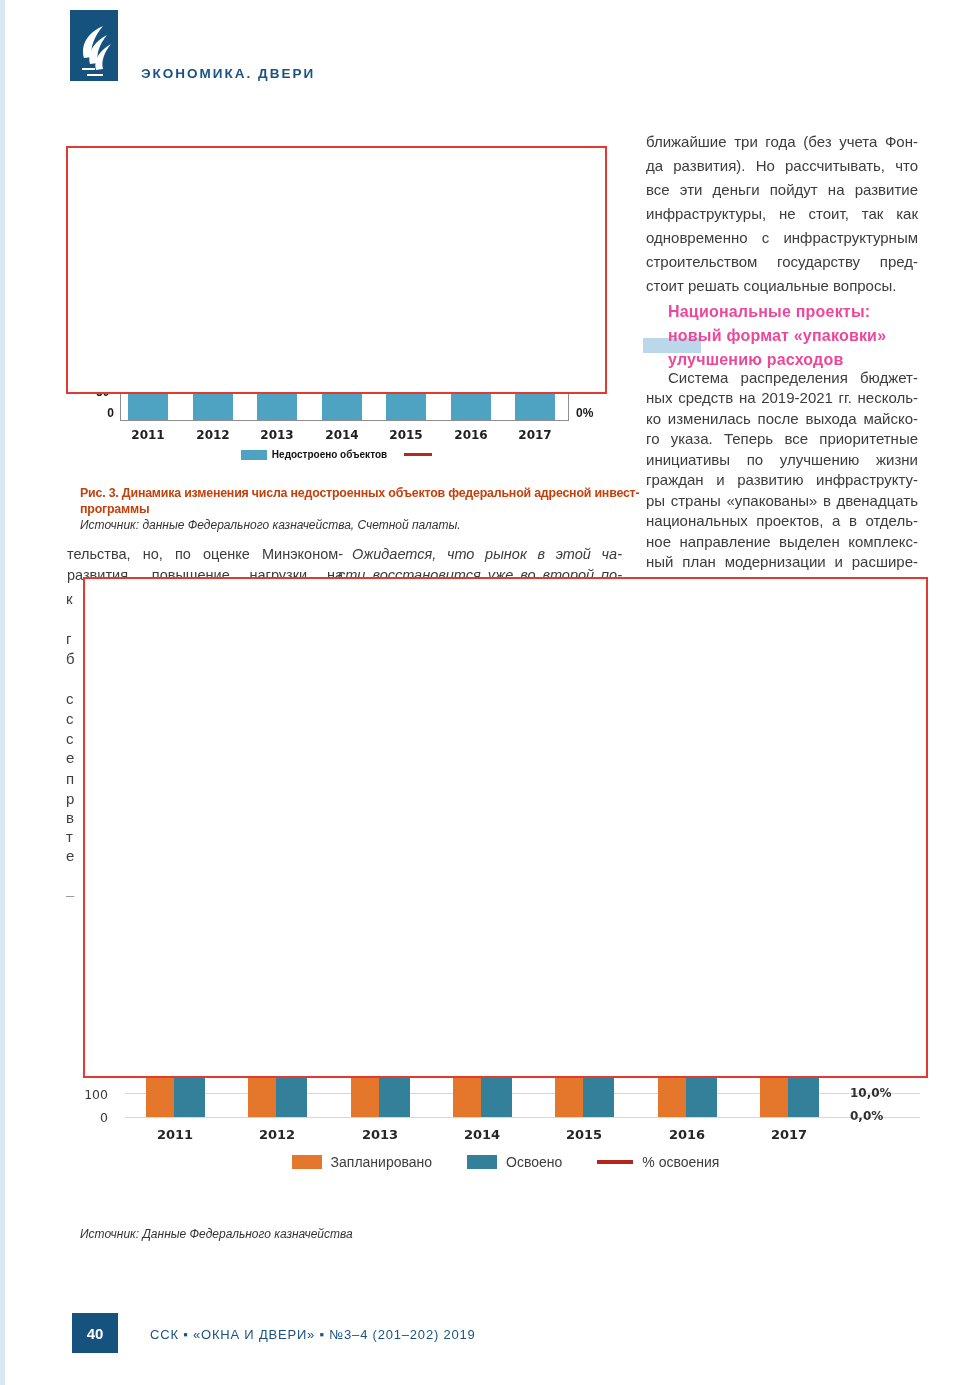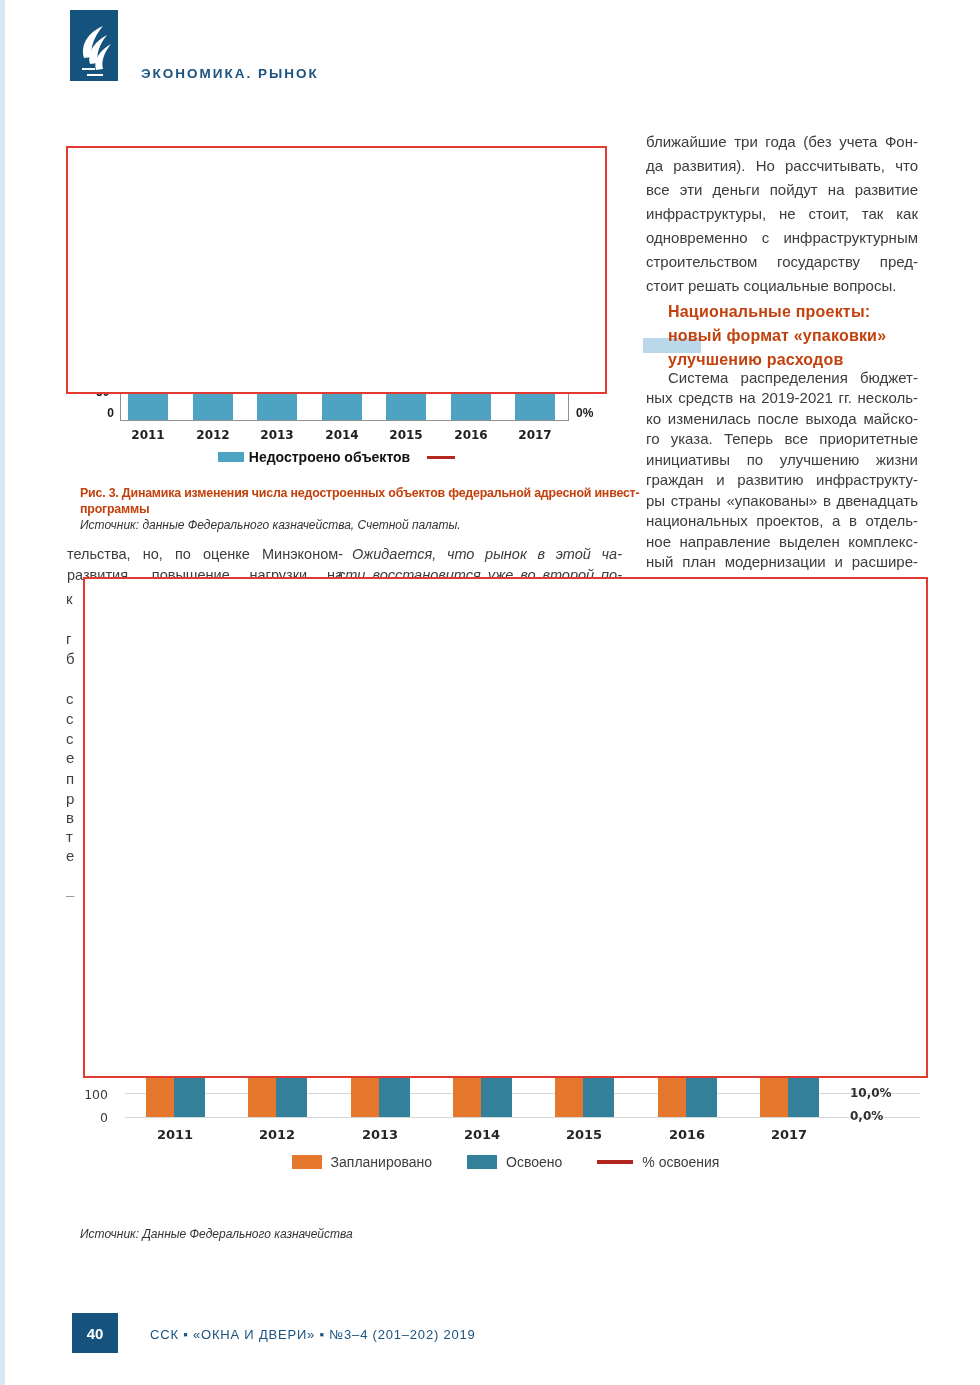--- a/index.html
+++ b/index.html
@@ -18,34 +18,34 @@
   
   .c1bar{position:absolute;top:394px;width:40px;height:26px;background:#4FA3C2;z-index:6;}
   .c1axis{position:absolute;background:#8f8f8f;z-index:6;}
   .c1tick{position:absolute;font-size:12px;font-weight:bold;color:#1a1a1a;z-index:6;}
   .c1year{position:absolute;top:428px;transform:translateX(-50%);font-size:12px;
           font-weight:bold;color:#202020;z-index:6;font-family:"DejaVu Sans",sans-serif;}
   .clip50{position:absolute;left:96px;top:394px;width:20px;height:5px;overflow:hidden;z-index:6;}
   .clip50 span{display:block;margin-top:-9px;font-size:12px;font-weight:bold;color:#1a1a1a;}
   .legend1{position:absolute;left:66px;top:449px;width:541px;display:flex;justify-content:center;
            align-items:center;gap:5px;z-index:6;}
-  .legend1 .lab{font-size:14px;font-weight:bold;color:#111;}
+  .legend1 .lab{font-size:10px;font-weight:bold;color:#111;}
   .sw-teal1{width:26px;height:10px;background:#4FA3C2;}
   .sw-line1{width:28px;height:3px;background:#B3291F;margin-left:12px;}
   
   .cap-bold{font-size:12.4px;font-weight:bold;color:#c2410c;letter-spacing:-0.2px;white-space:nowrap;}
   .cap-src{font-size:12px;font-style:italic;color:#333;white-space:nowrap;}
   
   .bodyline{position:absolute;font-size:15px;color:#3c3c3c;text-align:justify;
             text-align-last:justify;overflow:hidden;height:18px;z-index:1;}
   .noj{text-align-last:left;}
   .rc{left:646px;width:272px;}
   .midc1{left:67px;width:276px;font-size:14.5px;}
   .midc2{left:338px;width:284px;font-size:14.5px;font-style:italic;}
-  .headl{position:absolute;left:668px;font-size:16px;font-weight:bold;color:#c2410c;
+  .headl{position:absolute;left:668px;font-size:16px;font-weight:bold;color:#ec4899;
          letter-spacing:0.2px;white-space:nowrap;z-index:1;}
   .hl-blue{left:643px;top:338px;width:58px;height:15px;background:#BBD8EA;z-index:0;}
   .fragletter{position:absolute;left:66px;font-size:15px;color:#3f3f3f;z-index:1;white-space:nowrap;}
   
   .grid{position:absolute;left:125px;width:795px;height:1px;background:#D8D8D8;z-index:6;}
   .c2ytick{position:absolute;left:60px;width:48px;text-align:right;font-size:12.5px;
            color:#3a3a3a;z-index:6;font-family:"DejaVu Sans",sans-serif;}
   .c2rtick{position:absolute;left:850px;font-size:12px;font-weight:600;color:#2f2f2f;z-index:6;
            font-family:"DejaVu Sans",sans-serif;}
   .c2year{position:absolute;top:1127px;transform:translateX(-50%);font-size:13px;font-weight:bold;
@@ -73,21 +73,21 @@
 
   <div class="abs logo-box">
     <svg width="48" height="71" viewBox="0 0 48 71">
       <path d="M14 48 C10 34 19 22 33 16 C24 27 20 37 22 47 Z" fill="#ffffff"></path>
       <path d="M20 54 C17 42 25 31 37 25 C29 35 26 44 28 53 Z" fill="#ffffff"></path>
       <path d="M26 60 C23 50 30 40 41 34 C34 43 31 51 33 59 Z" fill="#ffffff"></path>
       <rect x="12" y="58" width="13" height="2" fill="#ffffff"></rect>
       <rect x="17" y="64" width="16" height="2" fill="#ffffff"></rect>
     </svg>
   </div>
-  <div class="abs hdr-title">ЭКОНОМИКА. РЫНОК</div>
+  <div class="abs hdr-title">ЭКОНОМИКА. ДВЕРИ</div>
 
   <div class="bodyline rc" style="top:133px">ближайшие три года (без учета Фон-</div>
   <div class="bodyline rc" style="top:157px">да развития). Но рассчитывать, что</div>
   <div class="bodyline rc" style="top:181px">все эти деньги пойдут на развитие</div>
   <div class="bodyline rc" style="top:205px">инфраструктуры, не стоит, так как</div>
   <div class="bodyline rc" style="top:229px">одновременно с инфраструктурным</div>
   <div class="bodyline rc" style="top:253px">строительством государству пред-</div>
   <div class="bodyline rc noj" style="top:277px">стоит решать социальные вопросы.</div>
 
   <div class="abs hl-blue"></div>

